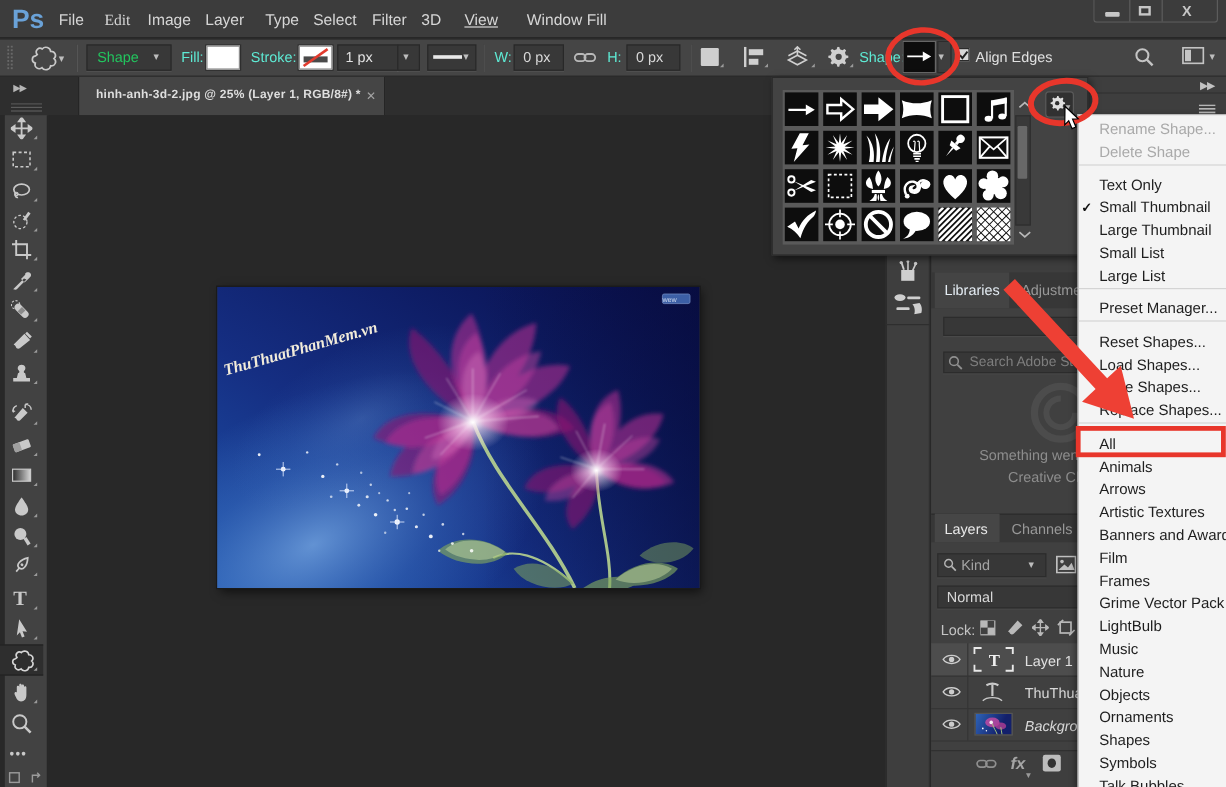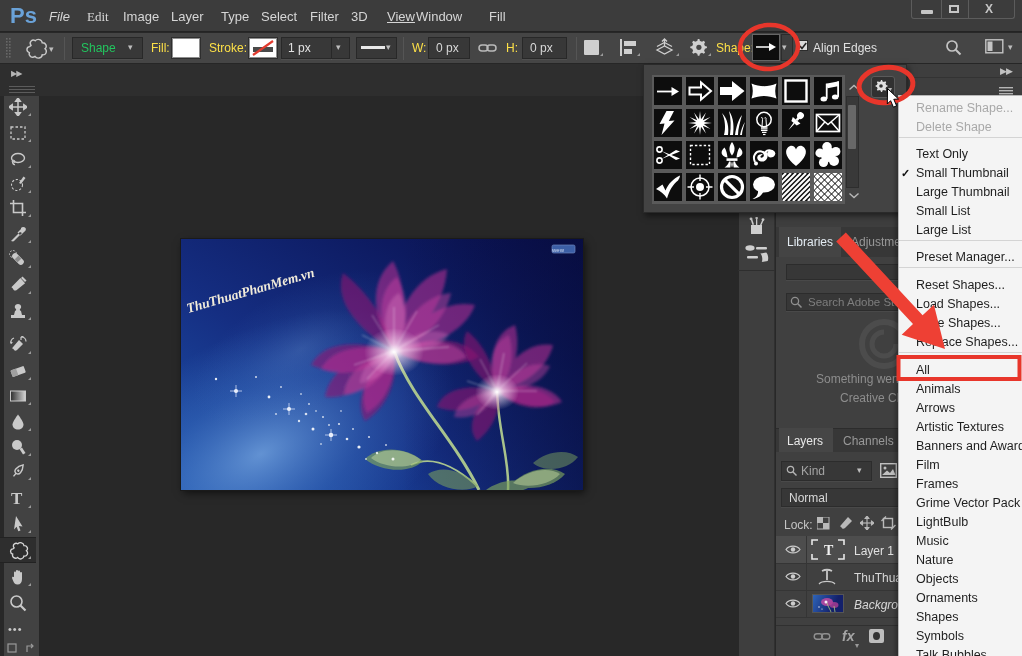--- a/index.html
+++ b/index.html
@@ -8,21 +8,21 @@
 .abs{position:absolute;}
 
 #menubar{left:0;top:0;width:1022px;height:32px;background:#3c3c3c;border-bottom:1px solid #242424;}
 #pslogo{left:10px;top:3px;font-size:22px;font-weight:bold;color:#6aa2d8;letter-spacing:0px;}
 .mitem{top:9px;font-size:13px;color:#d6d6d6;}
 
 #winbtns{left:911px;top:0px;width:104px;height:19px;border:1px solid #5c5c5c;border-top:none;border-radius:0 0 3px 3px;}
 #winbtns .sep{position:absolute;top:0;width:1px;height:18px;background:#5c5c5c;}
 
 #optbar{left:0;top:33px;width:1022px;height:31px;background:#454545;border-bottom:1px solid #262626;}
-.optxt{top:9px;font-size:12px;color:#fde047;}
+.optxt{top:9px;font-size:12px;color:#5eead4;}
 .vsep{top:37px;width:1px;height:23px;background:#2e2e2e;border-right:1px solid #555;}
 .obox{background:#383838;border:1px solid #282828;box-shadow:0 1px 0 rgba(255,255,255,.06);}
 
 #tabbar{left:0;top:64px;width:1022px;height:32px;background:#2e2e2e;}
 #doctab{left:65px;top:64px;width:256px;height:32px;background:#454545;border-right:1px solid #252525;border-left:1px solid #252525;}
 #doctab span{position:absolute;left:14px;top:10px;font-size:10px;font-weight:bold;color:#dedede;white-space:nowrap;letter-spacing:0.2px;}
 
 #toolbar{left:4px;top:96px;width:36px;height:560px;background:#424242;border-right:1px solid #272727;}
 #toolsliver{left:0;top:96px;width:4px;height:560px;background:#282828;}
 .tool{position:absolute;left:0px;width:36px;height:24px;}
@@ -46,30 +46,30 @@
 .mid{color:#a9a9a9;}
 .msep{position:absolute;left:899px;width:123px;height:1px;background:#d4d4d4;}
 #overlay{left:0;top:0;width:1022px;height:656px;pointer-events:none;}
 </style>
 </head>
 <body>
 <div id="root">
 
 <div class="abs" id="menubar"></div>
 <div class="abs" id="pslogo">Ps</div>
-<span class="abs mitem" style="left:49px;font-style:italic;">File</span>
+<span class="abs mitem" style="left:49px;">File</span>
 <span class="abs mitem" style="left:87px;font-family:Liberation Serif, serif;">Edit</span>
 <span class="abs mitem" style="left:123px;">Image</span>
 <span class="abs mitem" style="left:171px;">Layer</span>
 <span class="abs mitem" style="left:221px;">Type</span>
 <span class="abs mitem" style="left:261px;">Select</span>
 <span class="abs mitem" style="left:310px;">Filter</span>
 <span class="abs mitem" style="left:351px;">3D</span>
 <span class="abs mitem" style="left:387px;text-decoration:underline;">View</span>
-<span class="abs mitem" style="left:416px;">Window</span>
+<span class="abs mitem" style="left:439px;">Window</span>
 <span class="abs mitem" style="left:489px;">Fill</span>
 <div class="abs" id="winbtns">
   <div class="sep" style="left:29px;"></div>
   <div class="sep" style="left:56px;"></div>
   <div class="abs" style="left:9px;top:10px;width:12px;height:4px;background:#c6c6c6;border-radius:1px;"></div>
   <div class="abs" style="left:37px;top:5px;width:10px;height:8px;border:2px solid #c6c6c6;"></div>
   <div class="abs" style="left:73px;top:2px;font-size:12px;font-weight:bold;color:#c6c6c6;">X</div>
 </div>
 
 <div class="abs" id="optbar"></div>
@@ -186,20 +186,24 @@
       </svg>
 
   <svg class="abs" style="left:985px;top:39px;" width="19" height="15" viewBox="0 0 19 15">
         <rect x="0.8" y="0.8" width="17" height="13" fill="none" stroke="#c4c4c4" stroke-width="1.4"></rect>
         <rect x="2.5" y="2.5" width="5" height="9.5" fill="#c4c4c4"></rect>
       </svg>
   <div class="abs" style="left:1008px;top:42px;color:#bdbdbd;font-size:9px;">▾</div>
 </div>
 
 <div class="abs" id="tabbar"></div>
+<div class="abs" id="doctab">
+      <span>hinh-anh-3d-2.jpg @ 25% (Layer 1, RGB/8#) *</span>
+      <span style="position:absolute;left:239px;top:10px;font-size:10px;color:#a5a5a5;font-weight:normal;">✕</span>
+    </div>
 <div class="abs" style="left:11px;top:69px;color:#b5b5b5;font-size:8px;letter-spacing:-1px;">▶▶</div>
 
 <div class="abs" id="toolsliver"></div>
 <div class="abs" id="toolbar"></div>
 <div id="tools">
   <svg class="abs" style="left:9px;top:86px;" width="26" height="8">
         <g fill="#5c5c5c">
           <rect y="0" width="26" height="1"></rect>
           <rect y="3" width="26" height="1"></rect>
           <rect y="6" width="26" height="1"></rect>

